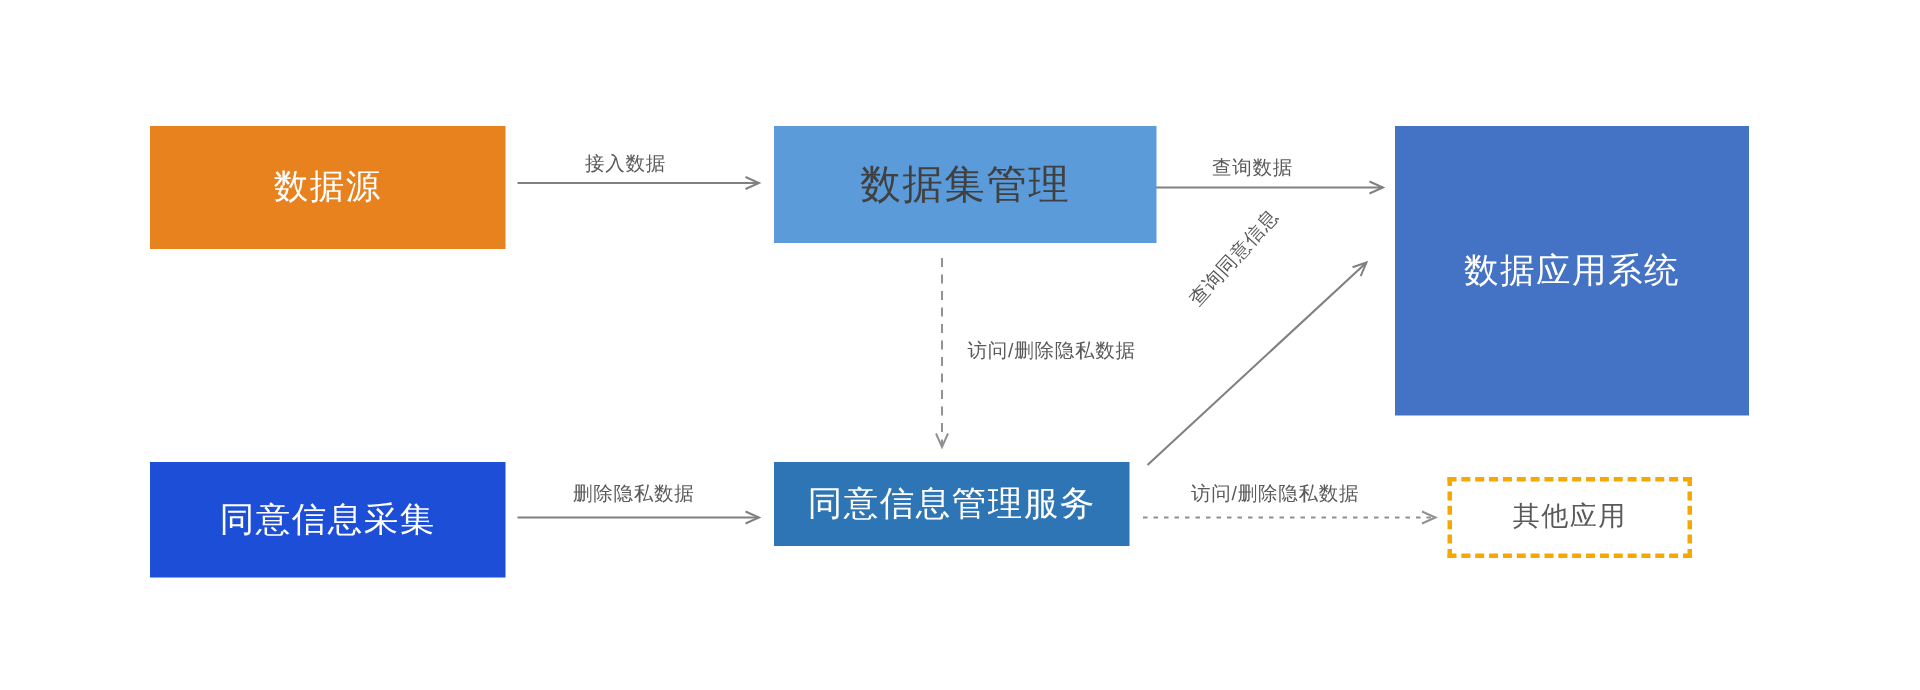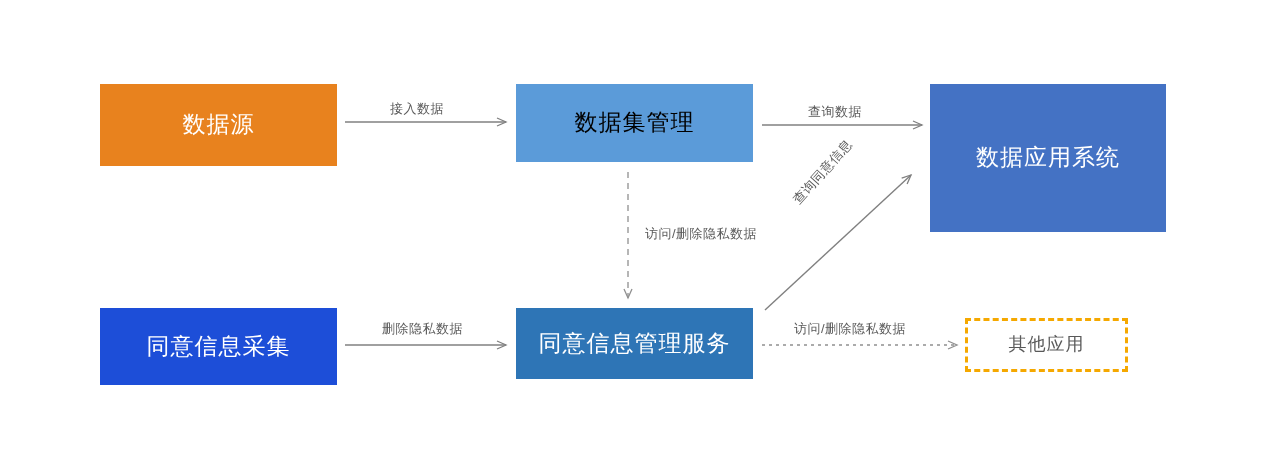--- a/index.html
+++ b/index.html
@@ -33,39 +33,39 @@
   }
 
   
   #node-data-source {
     left: 100px; top: 84px; width: 237px; height: 82px;
     background: #E8821E;
     color: #ffffff;
     font-size: 23px;
   }
   #node-dataset-management {
-    left: 516px; top: 84px; width: 237px; height: 78px;
+    left: 516px; top: 84px; width: 255px; height: 78px;
     background: #5B9BD9;
-    color: #000000;
-    font-size: 23px;
+    color: #404040;
+    font-size: 27px;
   }
   #node-data-application-system {
-    left: 930px; top: 84px; width: 236px; height: 148px;
+    left: 930px; top: 84px; width: 236px; height: 193px;
     background: #4472C4;
     color: #ffffff;
     font-size: 23px;
   }
   #node-consent-collection {
     left: 100px; top: 308px; width: 237px; height: 77px;
     background: #1d4ed8;
     color: #ffffff;
     font-size: 23px;
   }
   #node-consent-management-service {
-    left: 516px; top: 308px; width: 237px; height: 71px;
+    left: 516px; top: 308px; width: 237px; height: 56px;
     background: #2E75B6;
     color: #ffffff;
     font-size: 23px;
   }
   #node-other-application {
     left: 965px; top: 318px; width: 163px; height: 54px;
     background: #ffffff;
     border: 3px dashed #F5A800;
     color: #595959;
     font-size: 18px;

